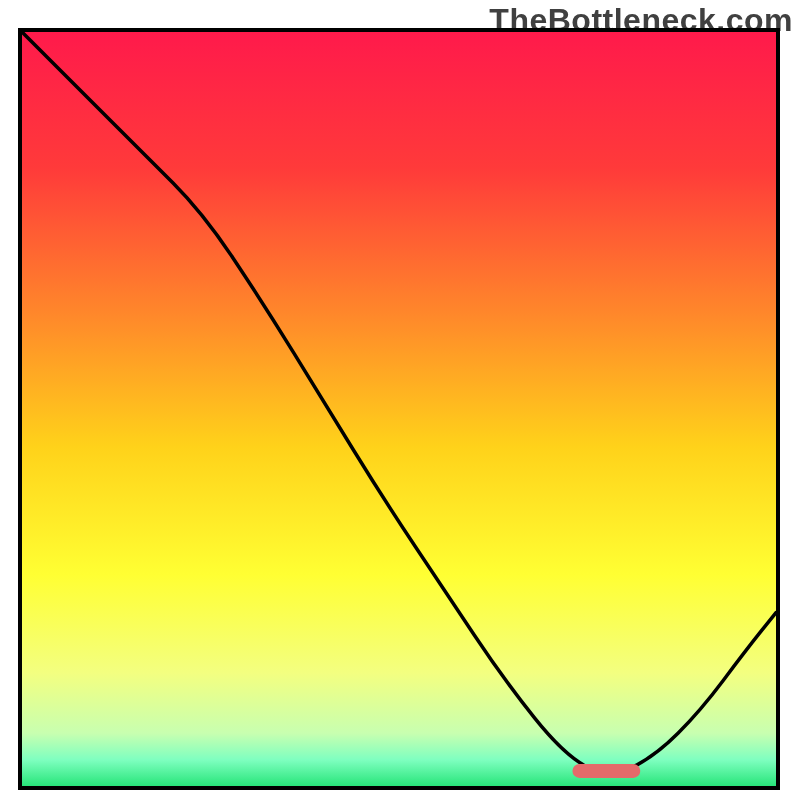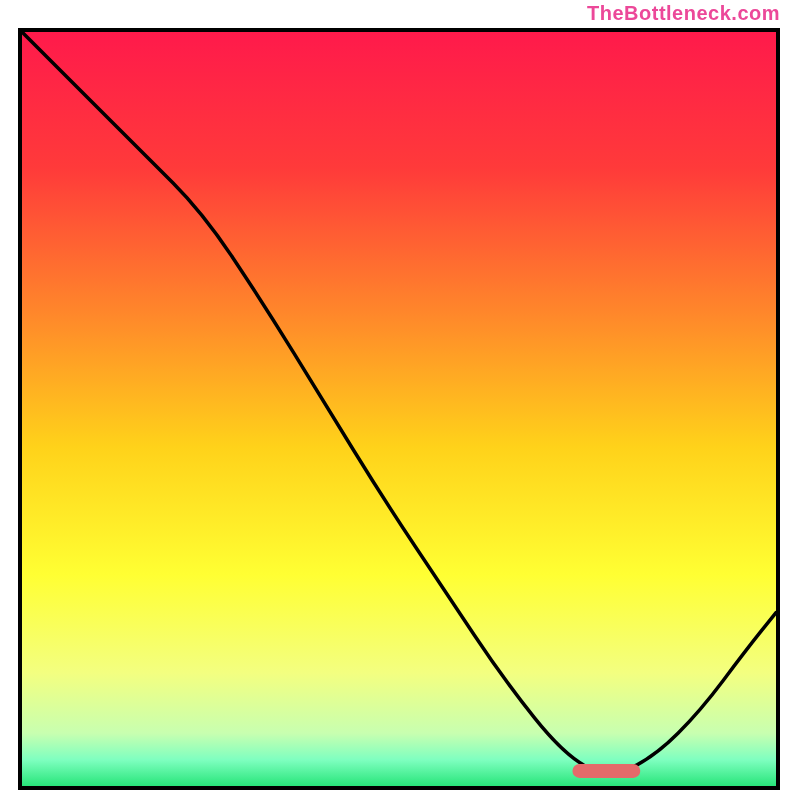--- a/index.html
+++ b/index.html
@@ -16,24 +16,24 @@
     top: 28px;
     width: 762px;
     height: 762px;
     border: 4px solid #000;
     box-sizing: border-box;
     overflow: hidden;
   }
   .watermark {
     position: absolute;
     top: 2px;
-    right: 20px;
-    font-size: 20px;
+    right: 7px;
+    font-size: 32px;
     font-weight: bold;
-    color: #ec4899;
+    color: #404040;
     letter-spacing: 0.5px;
   }
   svg {
     display: block;
   }
 </style>
 </head>
 <body>
 
 <div class="watermark">TheBottleneck.com</div>

